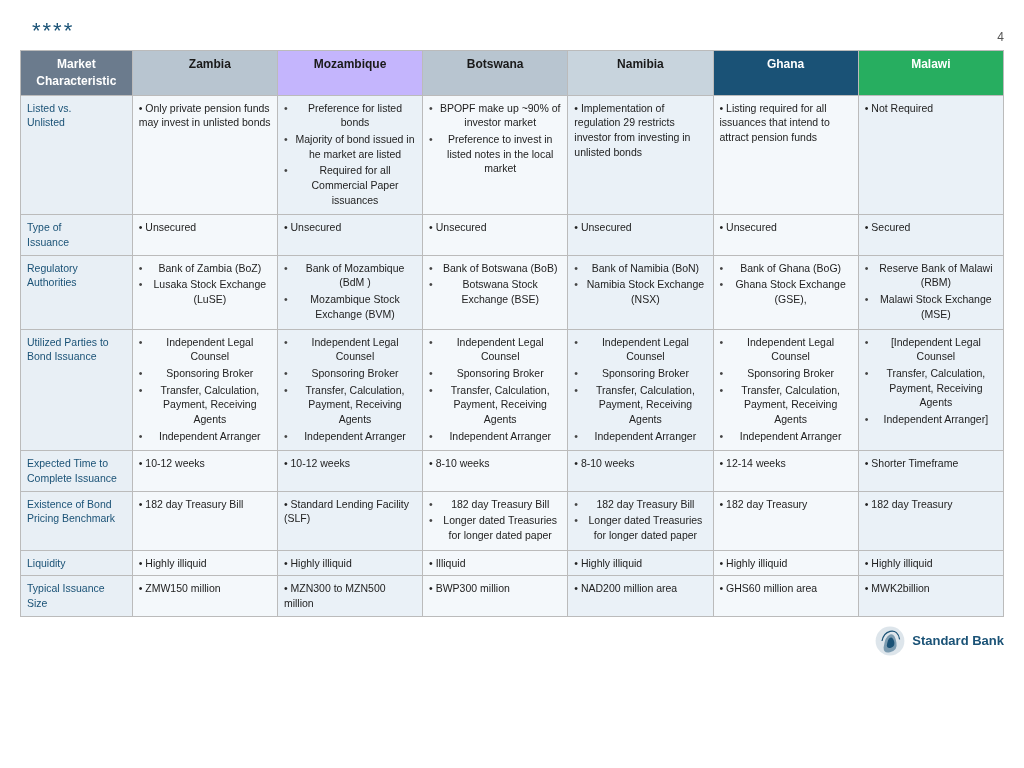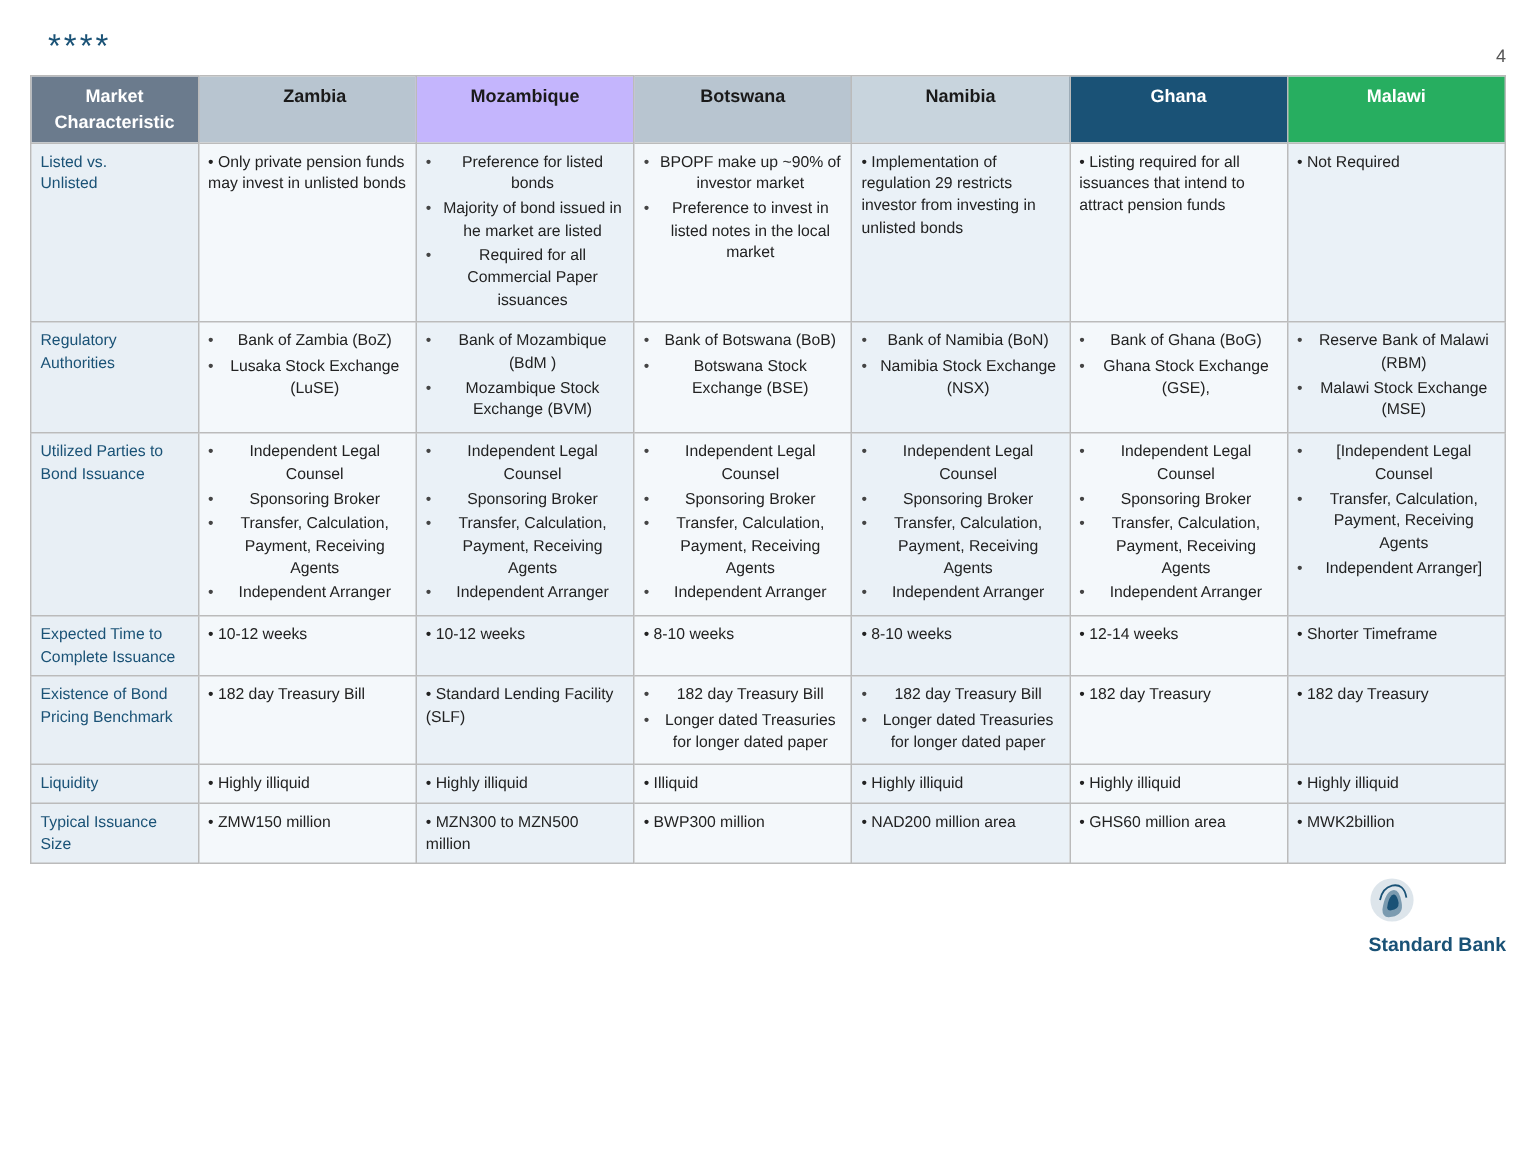--- a/index.html
+++ b/index.html
@@ -115,22 +115,22 @@
       color: #444;
     }
     .footer-row {
       display: flex;
       justify-content: flex-end;
       align-items: center;
       margin-top: 8px;
     }
     .standard-bank-logo {
       display: flex;
+      align-items: center;
       gap: 6px;
-      flex-direction: column;
     }
     .sb-icon {
       width: 32px;
       height: 32px;
     }
     .sb-text {
       font-size: 13px;
       font-weight: bold;
       color: #1a5276;
     }
@@ -172,20 +172,30 @@
           <ul class="cell-list">
             <li>BPOPF make up ~90% of investor market</li>
             <li>Preference to invest in listed notes in the local market</li>
           </ul>
         </td>
         <td class="cell-lighter"><span>• Implementation of regulation 29 restricts investor from investing in unlisted bonds</span></td>
         <td class="cell-light"><span>• Listing required for all issuances that intend to attract pension funds</span></td>
         <td class="cell-lighter"><span>• Not Required</span></td>
       </tr>
       <tr>
+        <td class="row-label" style="white-space: pre-line;">Type of
+Issuance</td>
+        <td class="cell-light"><span>• Unsecured</span></td>
+        <td class="cell-lighter"><span>• Unsecured</span></td>
+        <td class="cell-light"><span>• Unsecured</span></td>
+        <td class="cell-lighter"><span>• Unsecured</span></td>
+        <td class="cell-light"><span>• Unsecured</span></td>
+        <td class="cell-lighter"><span>• Secured</span></td>
+      </tr>
+      <tr>
         <td class="row-label" style="white-space: pre-line;">Regulatory
 Authorities</td>
         <td class="cell-light">
           <ul class="cell-list">
             <li>Bank of Zambia (BoZ)</li>
             <li>Lusaka Stock Exchange (LuSE)</li>
           </ul>
         </td>
         <td class="cell-lighter">
           <ul class="cell-list">

